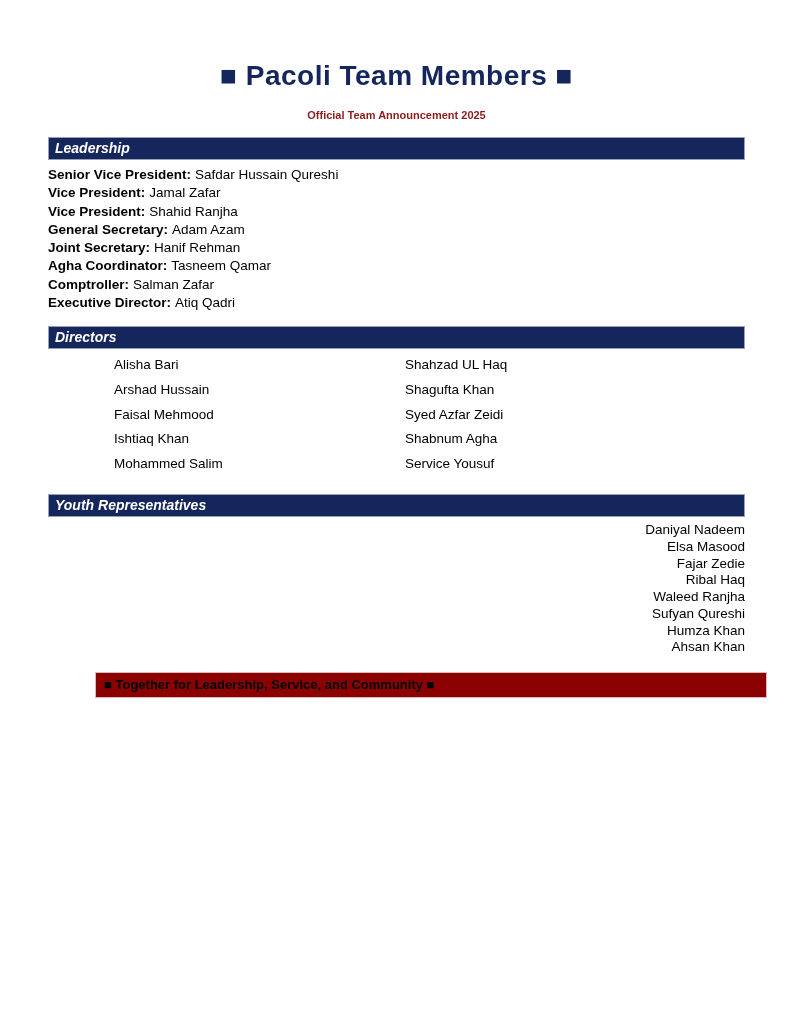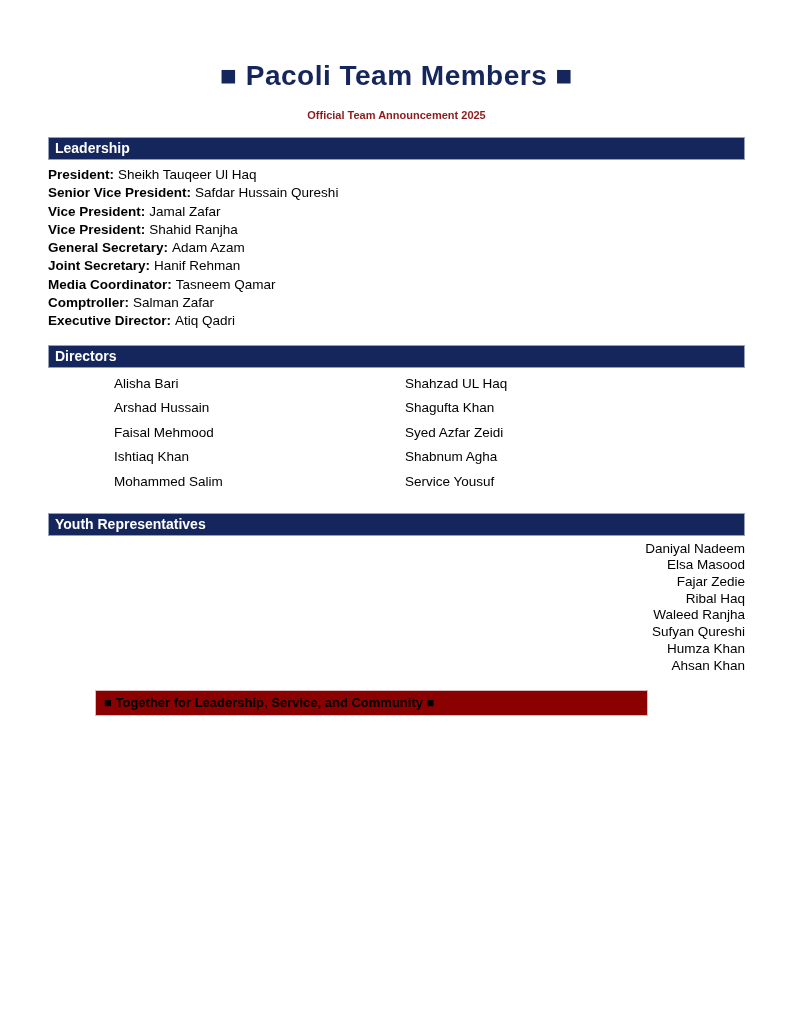--- a/index.html
+++ b/index.html
@@ -29,20 +29,21 @@
     font-size: 11px;
     font-weight: bold;
     color: var(--dark-red, #8e1b1b);
   }
   .section-bar {
     margin-top: 16px;
     background: var(--navy, #15265c);
     border: 1px solid var(--bar-border, #96a0b6);
     color: #ffffff;
     font-weight: bold;
+    font-style: italic;
     font-size: 14px;
     padding: 2px 6px 3px 6px;
   }
   .section-bar.directors { margin-top: 14px; }
   .section-bar.youth { margin-top: 13px; }
   .lead-list {
     margin-top: 6px;
   }
   .lead-list .lead-row {
     font-size: 13.5px;
@@ -68,21 +69,21 @@
     margin-top: 5px;
   }
   .youth-list .youth-row {
     font-size: 13.5px;
     line-height: 16.7px;
     text-align: right;
   }
   .footer-banner {
     margin-top: 16px;
     margin-left: 47px;
-    width: 553px;
+    width: 672px;
     box-sizing: border-box;
     background: var(--footer-red, #8b0000);
     border: 1px solid var(--footer-border, #d8bcbc);
     color: #000000;
     font-weight: bold;
     font-size: 13px;
     padding: 4px 8px 5px 8px;
   }
 </style>
 </head>
@@ -90,27 +91,26 @@
 
 <div class="page">
 
   <div class="title">■ Pacoli Team Members ■</div>
 
   <div class="subtitle">Official Team Announcement 2025</div>
 
   <div class="section-bar">Leadership</div>
 
   <div class="lead-list">
-      <div class="lead-row"><span class="lbl">President:</span><span>Sheikh Tauqeer Ul Haq</span></div>
       <div class="lead-row"><span class="lbl">Senior Vice President:</span><span>Safdar Hussain Qureshi</span></div>
       <div class="lead-row"><span class="lbl">Vice President:</span><span>Jamal Zafar</span></div>
       <div class="lead-row"><span class="lbl">Vice President:</span><span>Shahid Ranjha</span></div>
       <div class="lead-row"><span class="lbl">General Secretary:</span><span>Adam Azam</span></div>
       <div class="lead-row"><span class="lbl">Joint Secretary:</span><span>Hanif Rehman</span></div>
-      <div class="lead-row"><span class="lbl">Media Coordinator:</span><span>Tasneem Qamar</span></div>
+      <div class="lead-row"><span class="lbl">Agha Coordinator:</span><span>Tasneem Qamar</span></div>
       <div class="lead-row"><span class="lbl">Comptroller:</span><span>Salman Zafar</span></div>
       <div class="lead-row"><span class="lbl">Executive Director:</span><span>Atiq Qadri</span></div>
     </div>
 
   <div class="section-bar directors">Directors</div>
 
   <div class="directors-cols">
     <div class="directors-col col1">
         <div class="dir-row">Alisha Bari</div>
         <div class="dir-row">Arshad Hussain</div>

